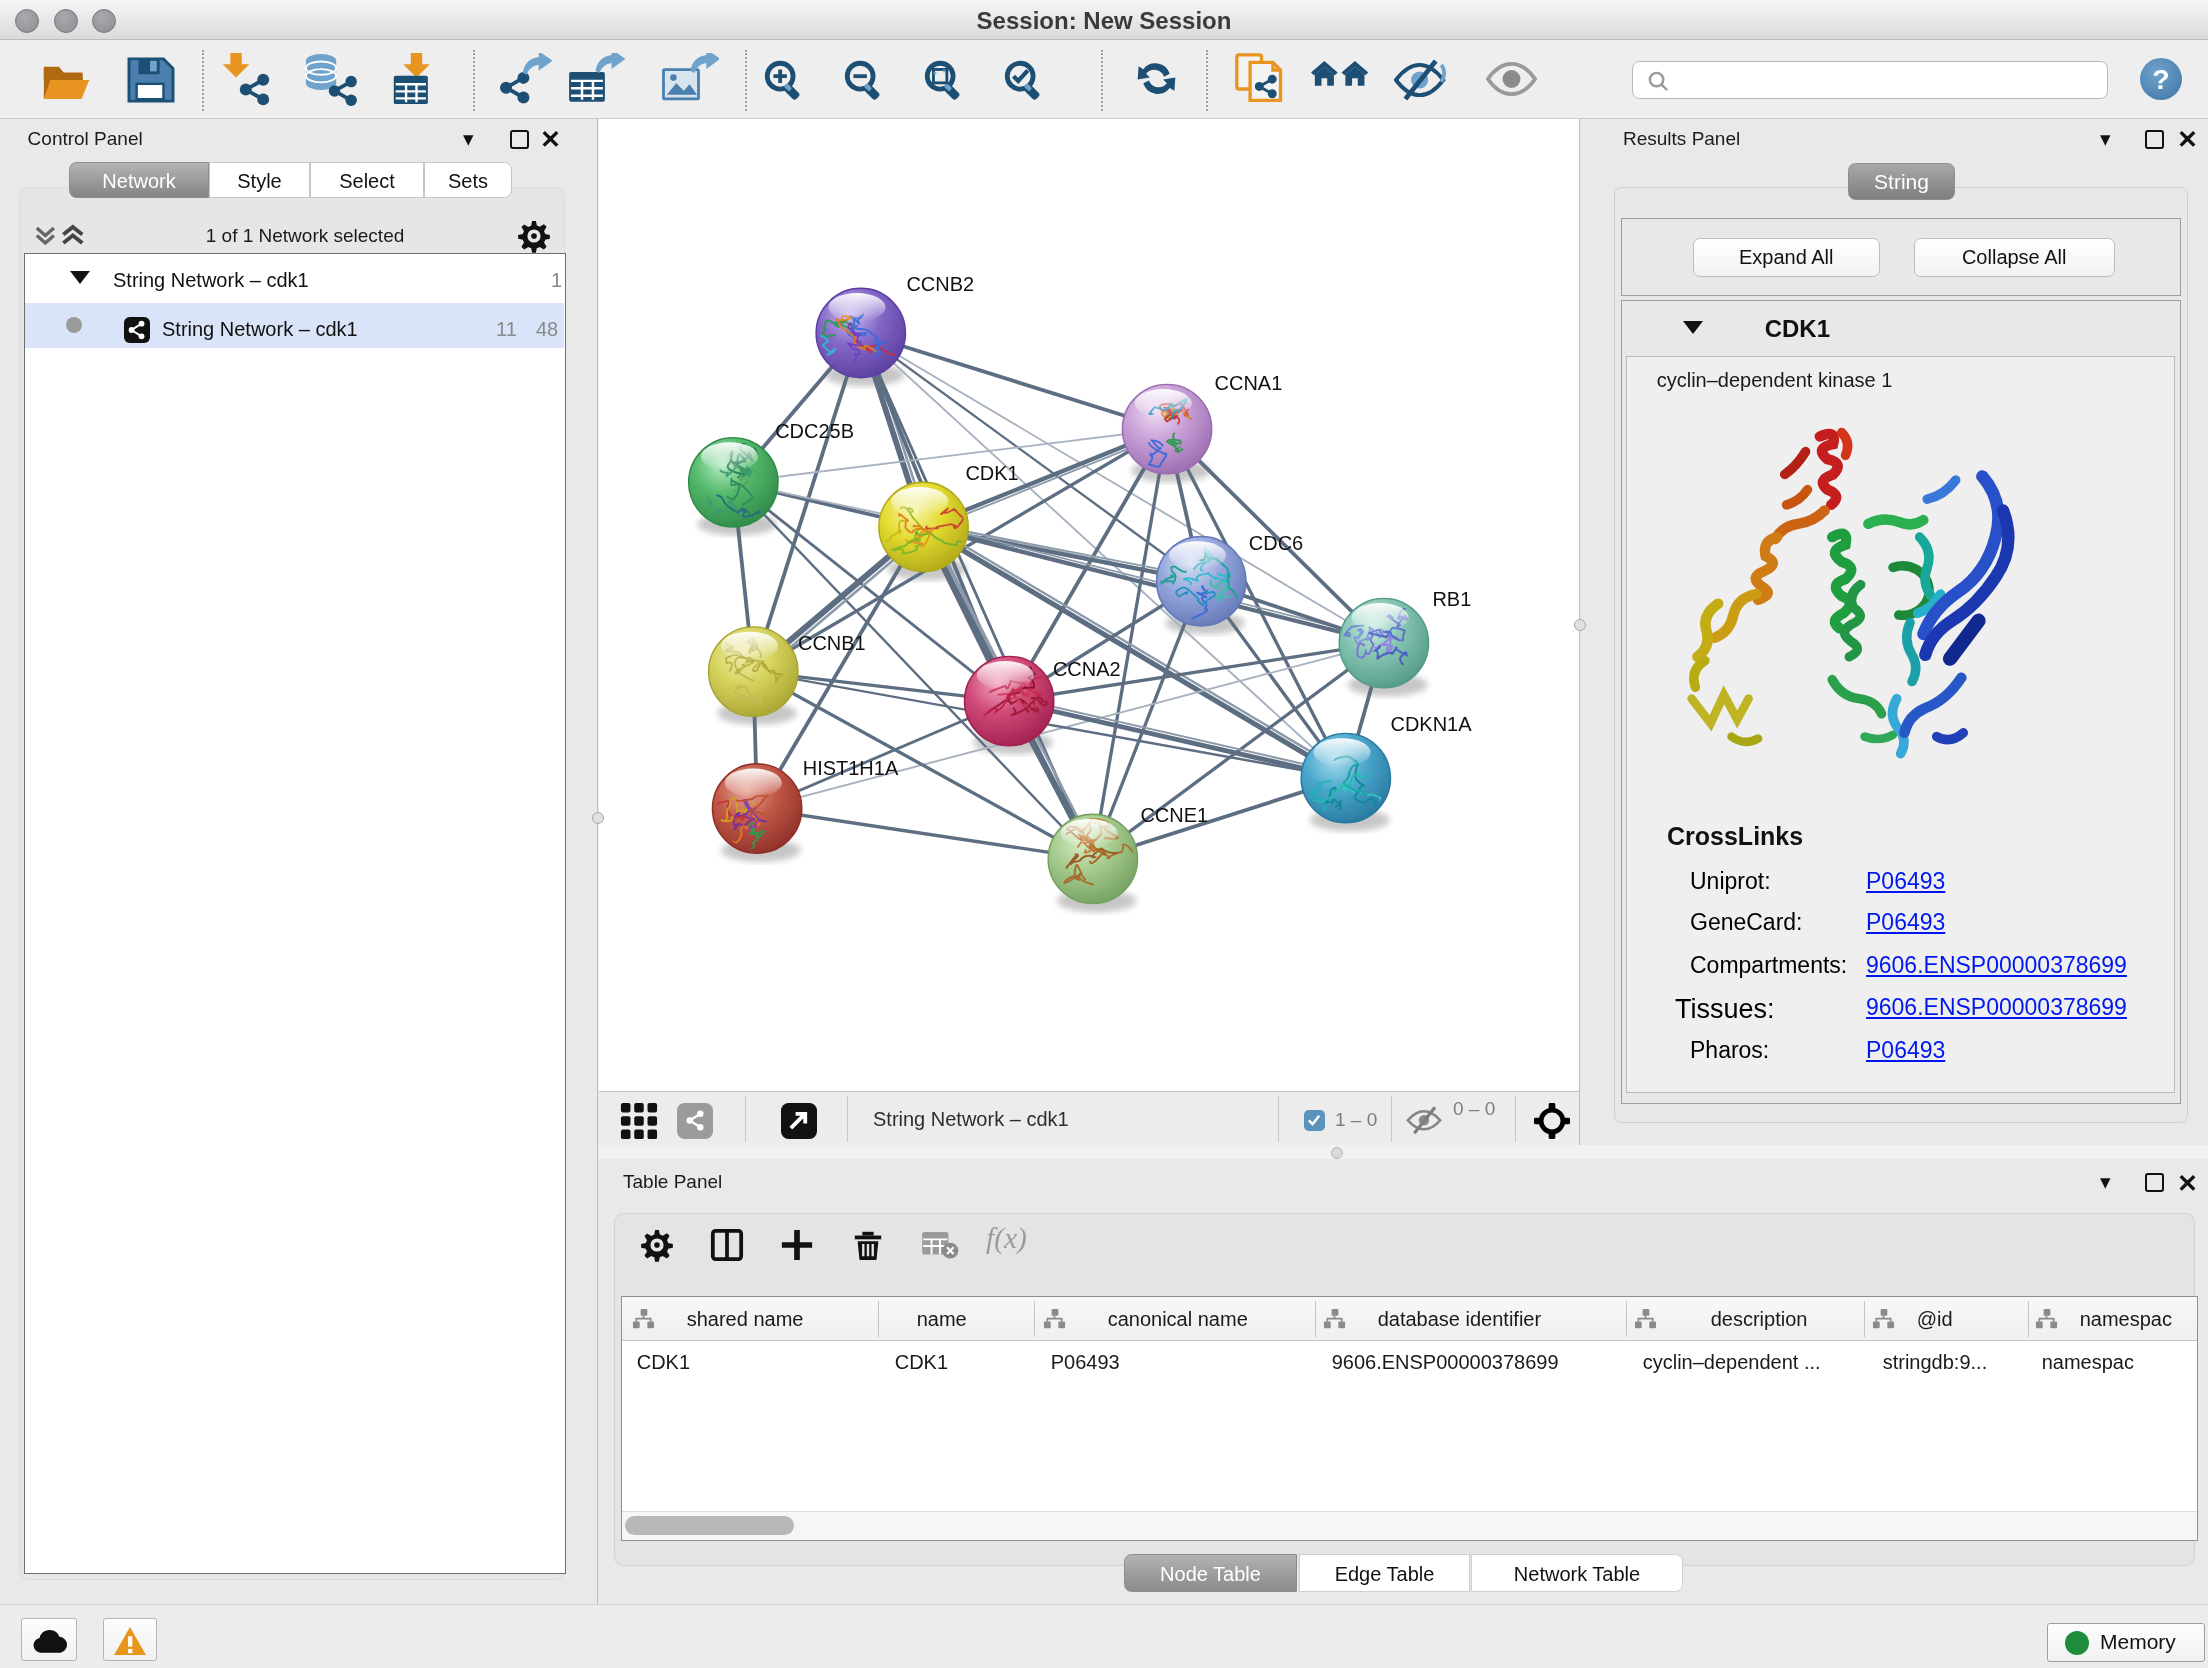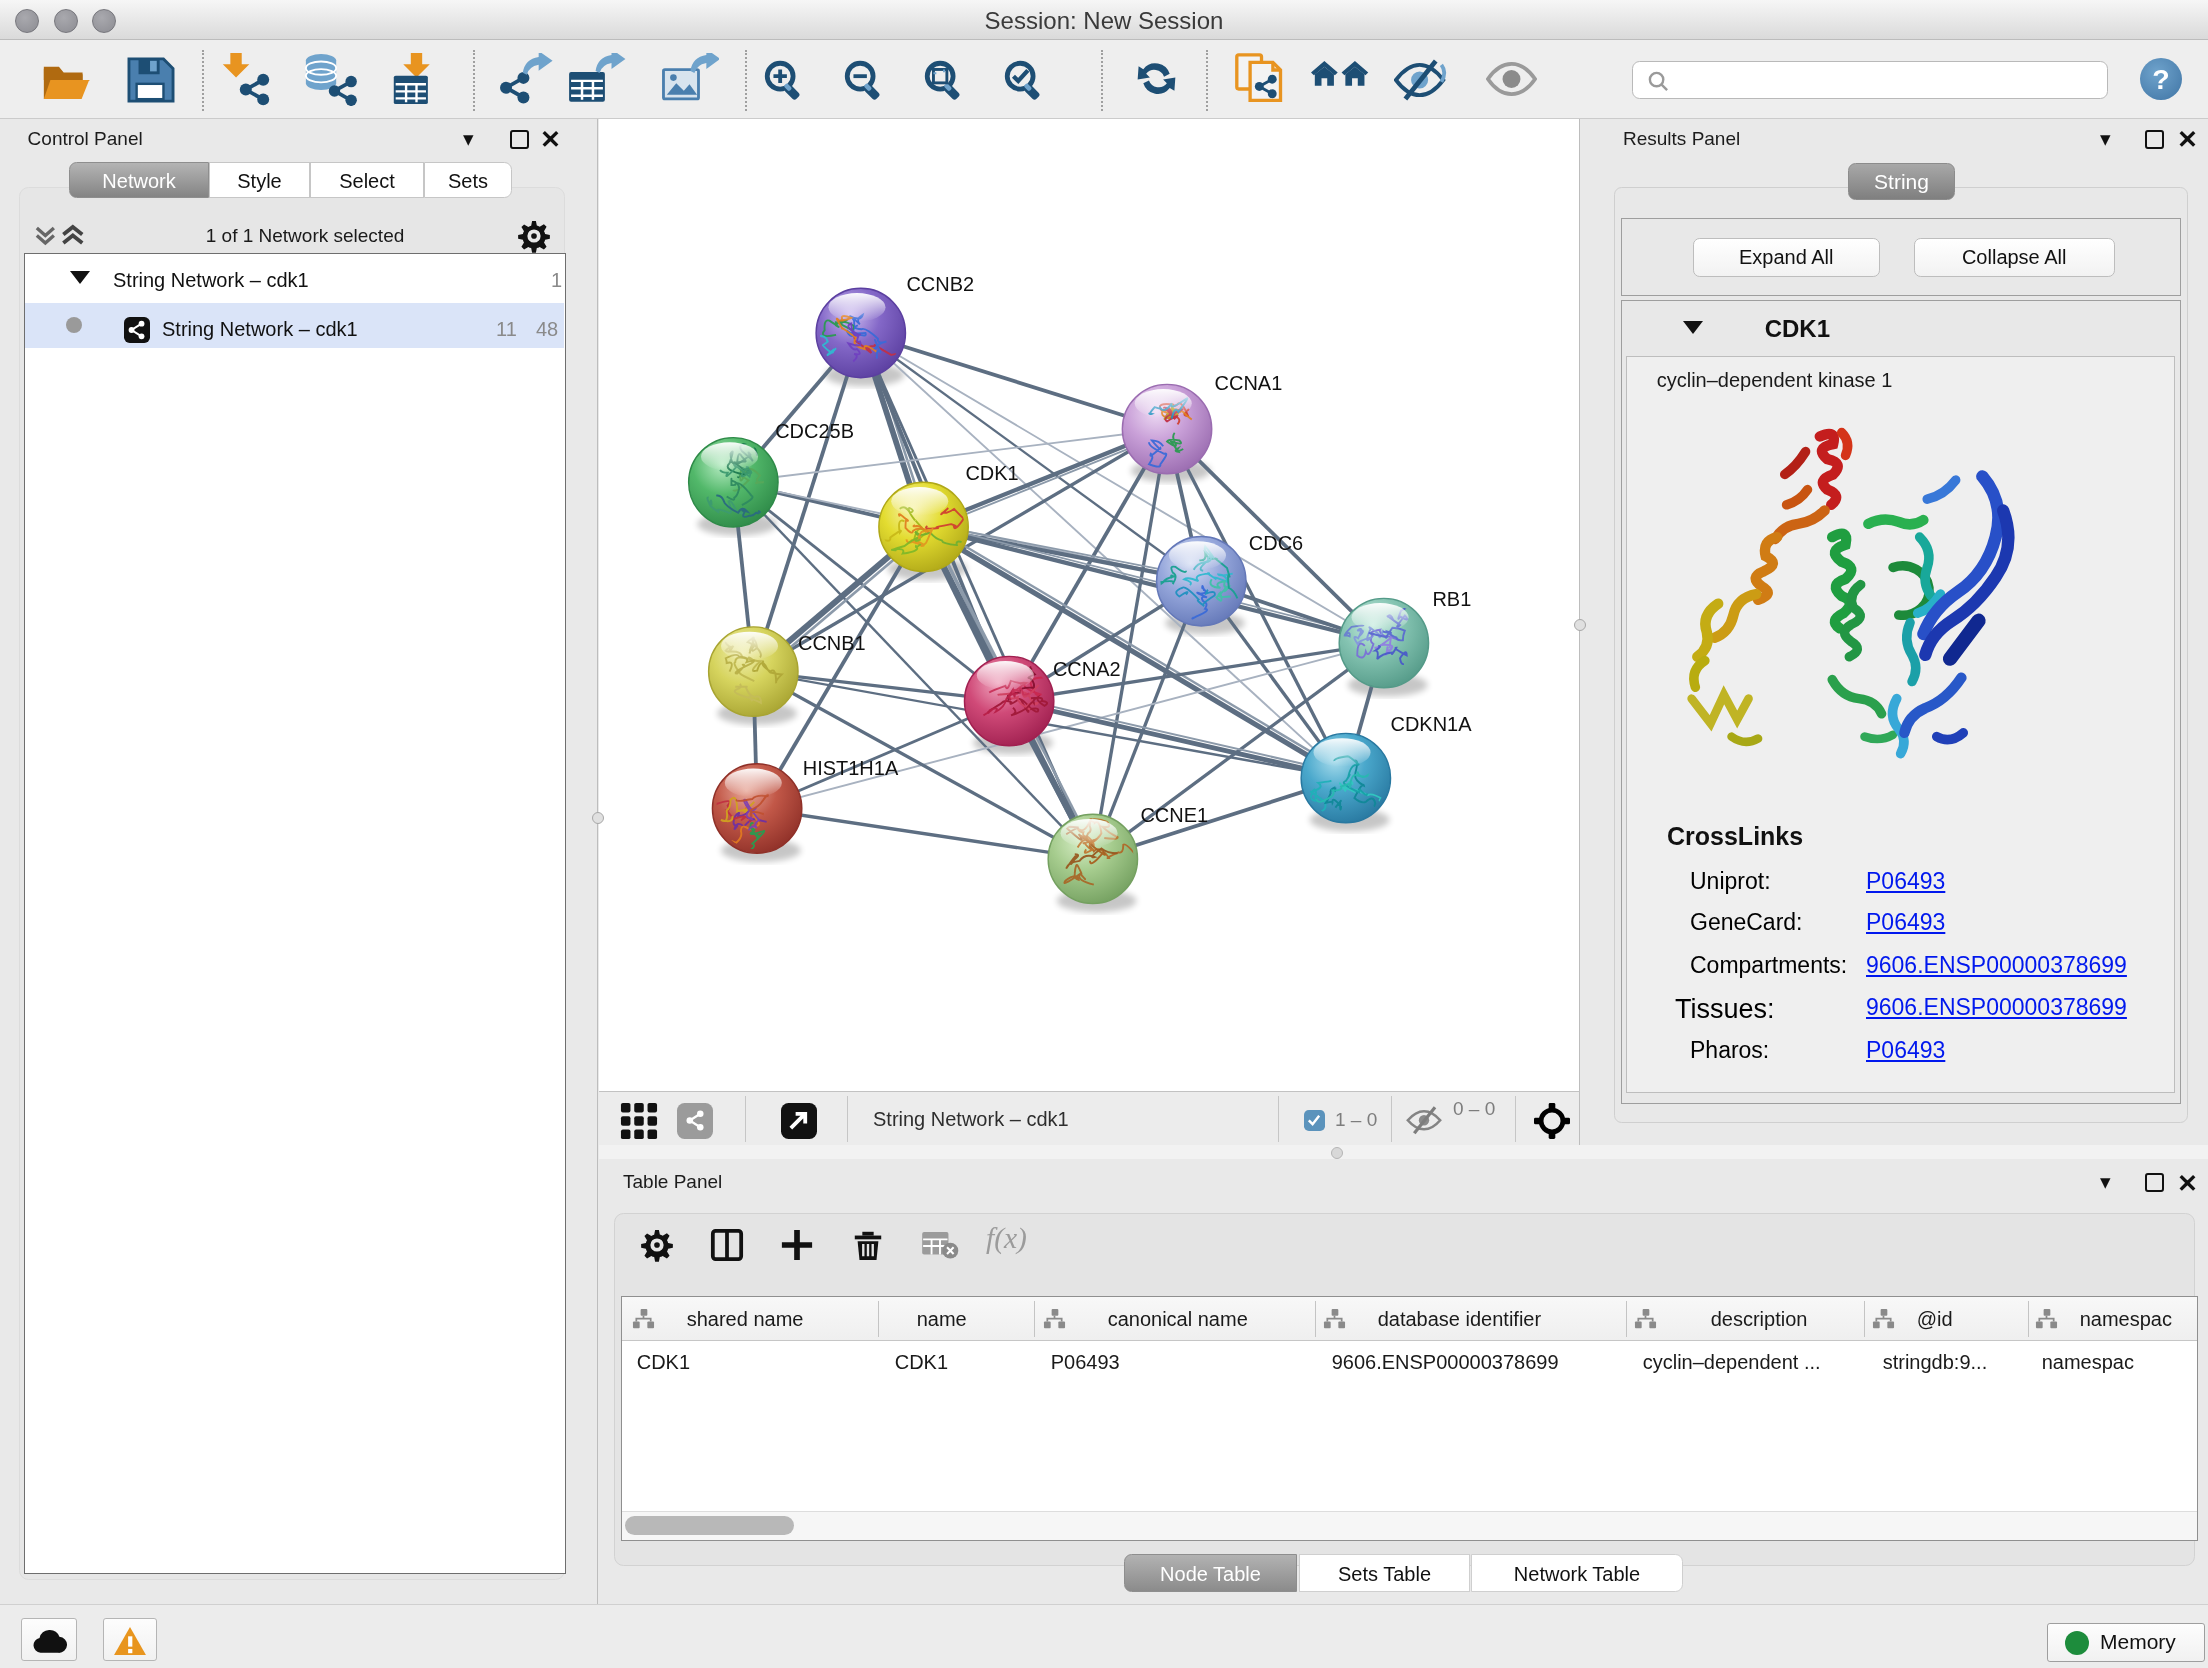--- a/index.html
+++ b/index.html
@@ -1,18 +1,18 @@
 <!DOCTYPE html>
 <html style="font-size:15px"><head><meta charset="utf-8"><style>
 *{margin:0;padding:0;box-sizing:border-box}
 html,body{width:2208px;height:1668px;font-family:"Liberation Sans",sans-serif;background:#e9e9e9;overflow:hidden;position:relative}
 .abs{position:absolute}
 #titlebar{left:0;top:0;width:2208px;height:40px;background:linear-gradient(#f6f6f6,#dadada);border-bottom:1px solid #bcbcbc}
 .tl{position:absolute;top:8.6px;width:24px;height:24px;border-radius:50%;background:radial-gradient(circle at 40% 35%,#a9a9ae,#8c8c92);border:1px solid #77777d}
-#title{position:absolute;left:0;top:6.7px;width:2208px;text-align:center;font-size:24px;font-weight:normal;color:#3a3a3a}
+#title{position:absolute;left:0;top:6.7px;width:2208px;text-align:center;font-size:24px;font-weight:bold;color:#3a3a3a}
 #toolbar{left:0;top:40px;width:2208px;height:79px;background:#eeeeee;border-bottom:1px solid #cbcbcb}
 .tsep{position:absolute;top:9.5px;height:61px;width:0;border-left:2.9px dotted #9f9f9f}
 #search{position:absolute;left:1632px;top:21px;width:476px;height:38px;background:#fff;border:1px solid #b9b9b9;border-radius:7.6px}
 #help{position:absolute;left:2140px;top:18px;width:42px;height:42px;border-radius:50%;background:radial-gradient(circle at 40% 35%,#6fa3cc,#3f74a4);color:#fff;font-size:28.5px;font-weight:bold;text-align:center;line-height:42px}
 
 #cp{left:0;top:119px;width:598px;height:1485px;background:#e9e9e9;border-right:1px solid #bdbdbd}
 .ptitle{position:absolute;font-size:19px;color:#1c1c1c}
 .wbtn{position:absolute;font-size:21px;color:#111}
 .tab{position:absolute;z-index:5;top:43px;height:36px;font-size:20px;text-align:center;line-height:36px;background:#fff;border:1px solid #c6c6c6;color:#111}
 .tabsel{background:linear-gradient(#b4b4b4,#848484);color:#fff;border-color:#8e8e8e}
@@ -783,21 +783,21 @@
       <div class="dtxt" style="left:710px">9606.ENSP00000378699</div>
       <div class="dtxt" style="left:1021px">cyclin–dependent ...</div>
       <div class="dtxt" style="left:1261px">stringdb:9...</div>
       <div class="dtxt" style="left:1420px">namespac</div>
       <div id="hscroll">
           <div id="hthumb"></div>
         </div>
     </div>
   </div>
   <div class="btab" style="left:525px;width:173px;background:linear-gradient(#b2b2b2,#8b8b8b);color:#fff;border-radius:7.6px 0 0 7.6px;border-color:#8e8e8e">Node Table</div>
-  <div class="btab" style="left:700px;width:171px">Sets Table</div>
+  <div class="btab" style="left:700px;width:171px">Edge Table</div>
   <div class="btab" style="left:872px;width:212px;border-radius:0 7.6px 7.6px 0">Network Table</div>
 </div>
 
 <div id="status" class="abs">
   <div class="sbtn" style="left:21px;width:56px"></div>
   <svg style="position:absolute;left:31px;top:24px" width="36" height="25" viewBox="0 0 38 26">
       <path fill="#111" d="M10 25 a8 8 0 0 1 -1 -15.8 A11 11 0 0 1 30 8 a6.5 6.5 0 0 1 -1 17 z"></path>
     </svg>
   <div class="sbtn" style="left:103px;width:54px"></div>
   <svg style="position:absolute;left:113px;top:21px" width="34" height="30" viewBox="0 0 36 32">

